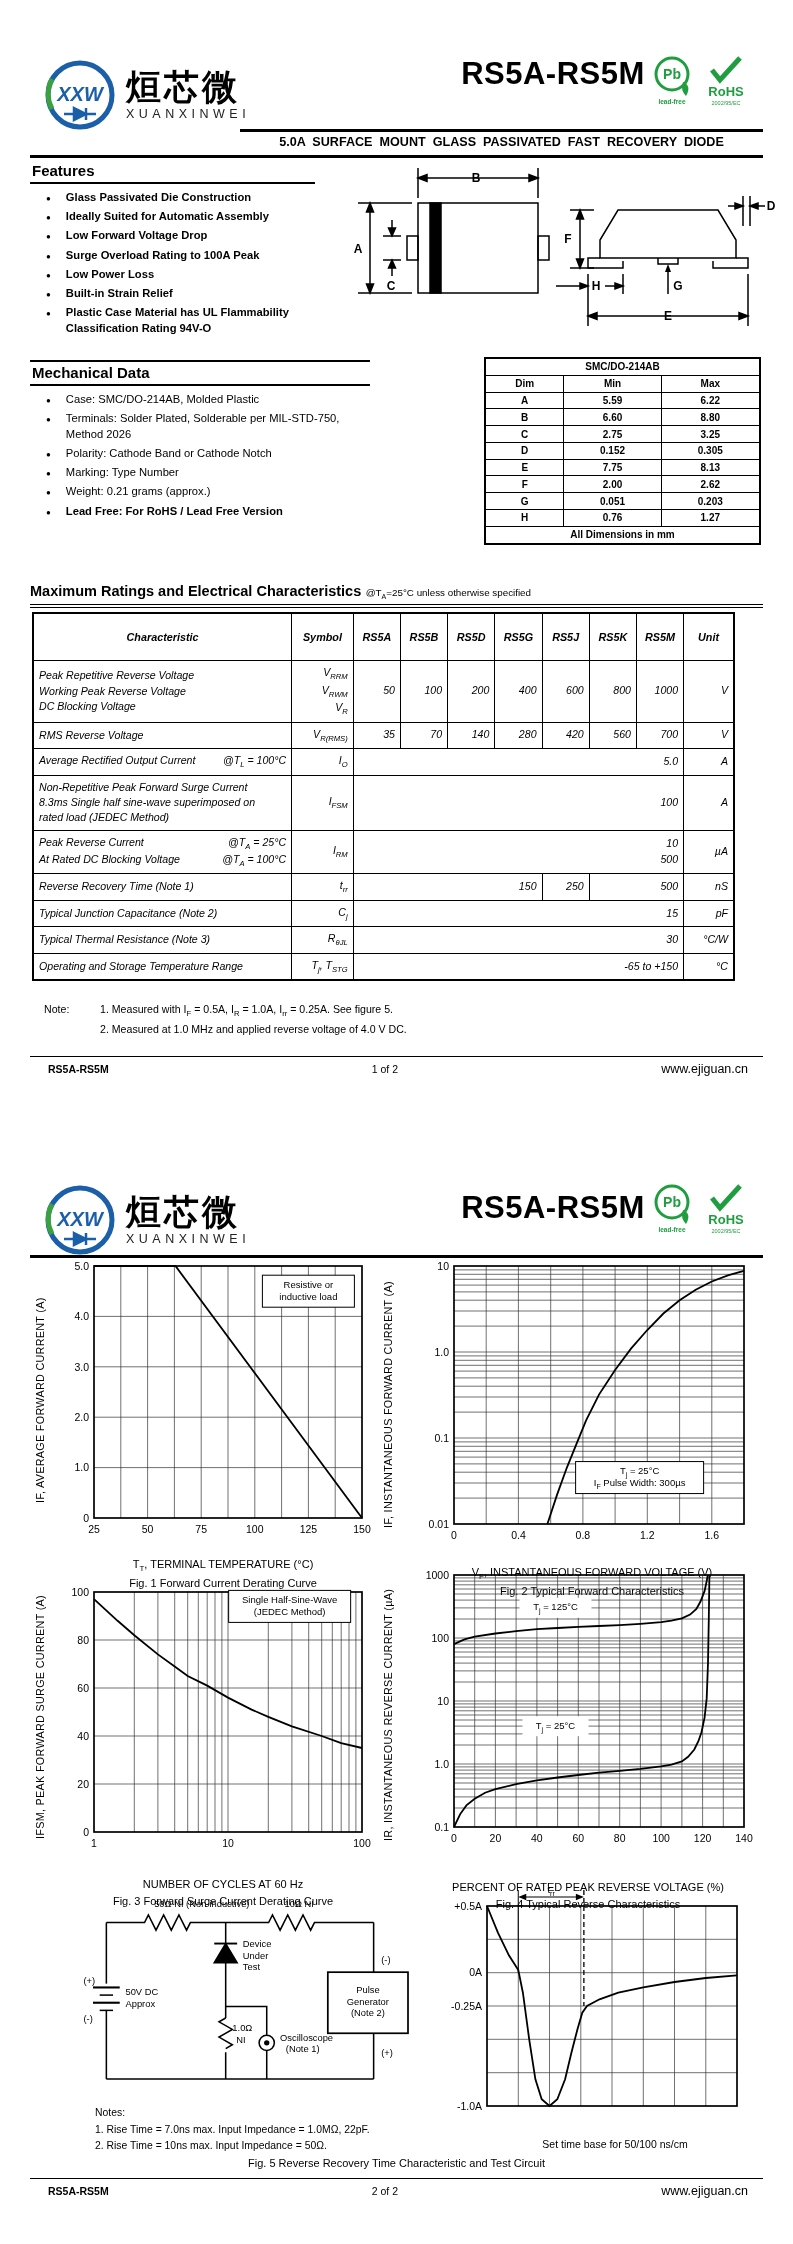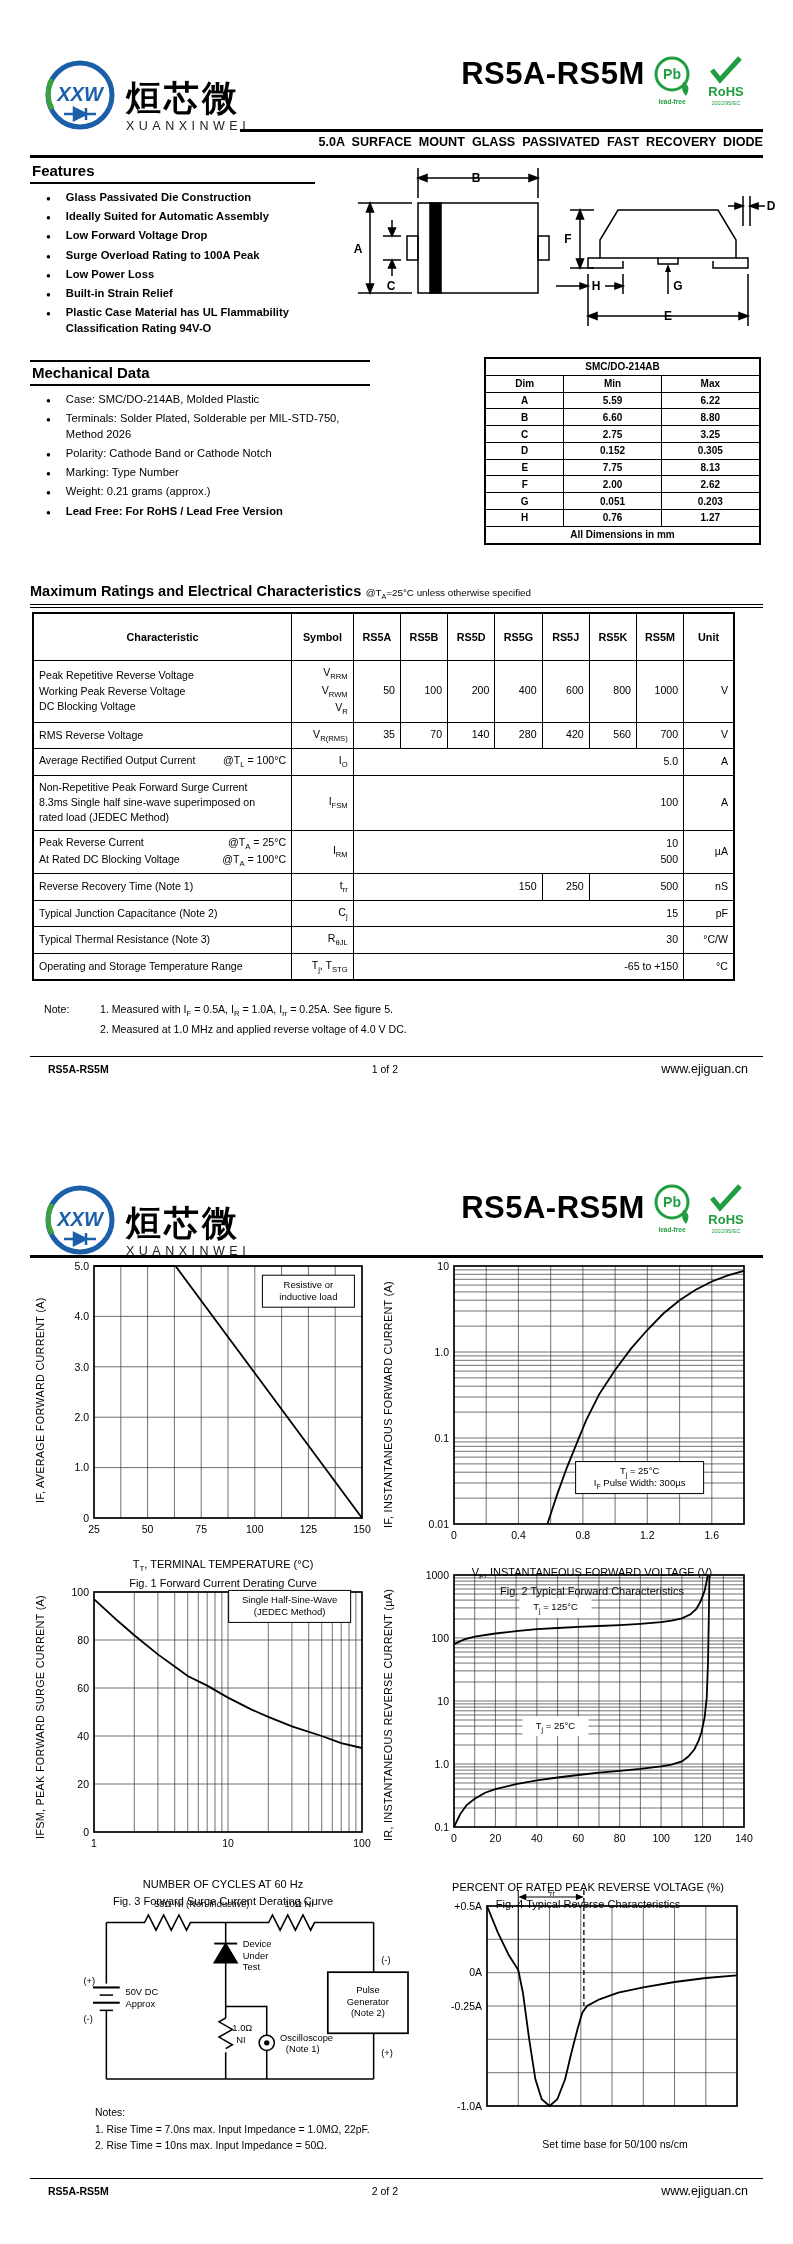--- a/index.html
+++ b/index.html
@@ -3,36 +3,36 @@
 <meta charset="utf-8">
 <style>
   html,body{margin:0;padding:0;background:#fff;color:#000;font-family:"Liberation Sans",sans-serif;}
   .sheet{position:relative;width:793px;overflow:hidden;background:#fff;}
   #page1{height:1120px;}
   #page2{height:1124px;}
   .abs{position:absolute;}
   .rule3{border-top:3px solid #000;height:0;}
   .rule1{border-top:1.5px solid #000;height:0;}
   
-  .logo{display:flex;align-items:flex-end;gap:8px;}
+  .logo{display:flex;align-items:center;gap:8px;}
   .logo-cn{font-size:35px;font-weight:bold;letter-spacing:3px;line-height:1.05;}
   .logo-en{font-size:12.5px;letter-spacing:4.5px;color:#222;margin-top:2px;}
   .part-title{font-size:31px;font-weight:bold;letter-spacing:0.5px;}
-  .subtitle{font-size:12.6px;font-weight:bold;text-align:right;word-spacing:3.5px;}
+  .subtitle{font-size:12.6px;font-weight:bold;text-align:center;word-spacing:3.5px;}
   .sec-head{font-size:15px;font-weight:bold;padding:2px 0 3px 2px;}
   
   ul.blist{list-style:none;margin:6px 0 0 0;padding:0;}
   ul.blist li{display:flex;gap:15px;font-size:11.2px;line-height:1.4;margin:3.5px 0;padding-left:16px;}
   ul.blist li .dot{font-size:8px;margin-top:3px;}
   ul.blist li.bold{font-weight:bold;}
   
   table.dims{border-collapse:collapse;border:2px solid #000;font-size:10px;font-weight:bold;width:277px;}
   table.dims td,table.dims th{border:1px solid #000;text-align:center;padding:2.4px 2px;}
   
-  table.ratings{border-collapse:collapse;border:2.5px solid #000;table-layout:fixed;width:703px;font-size:10.6px;}
+  table.ratings{border-collapse:collapse;border:2.5px solid #000;table-layout:fixed;width:703px;font-size:10.6px;font-style:italic;}
   table.ratings td,table.ratings th{border:1px solid #000;padding:4px 5px;vertical-align:middle;}
   table.ratings th{font-weight:bold;text-align:center;height:38px;font-size:10.8px;}
   td.cchar{text-align:left;}
   .chline{display:flex;justify-content:space-between;line-height:1.45;}
   td.cval,td.csym,td.cunit{text-align:right;line-height:1.5;}
   
   .noteblk{font-size:10.6px;line-height:1.75;}
   .noteblk .nrow{display:flex;gap:22px;}
   .noteblk .nlabel{width:34px;flex:none;}
   
@@ -816,20 +816,21 @@
   </div>
 
   <div class="abs" style="left:95px;top:985px;font-size:10.4px;line-height:1.6;">
     <div>Notes:</div>
     <div id="fig5-notes-list">
         <div>1. Rise Time = 7.0ns max. Input Impedance = 1.0MΩ, 22pF.</div>
         <div>2. Rise Time = 10ns max. Input Impedance = 50Ω.</div>
       </div>
   </div>
 
+  <div class="abs figcap" style="left:30px;top:1035px;width:733px;">Fig. 5  Reverse Recovery Time Characteristic and Test Circuit</div>
 
   <div class="abs rule1" style="left:30px;top:1058px;width:733px;"></div>
   <div class="abs footer" style="left:48px;top:1064px;width:700px;">
     <span class="fp">RS5A-RS5M</span>
     <span>2 of 2</span>
     <span class="fw">www.ejiguan.cn</span>
   </div>
 </div>
 
 </body></html>

